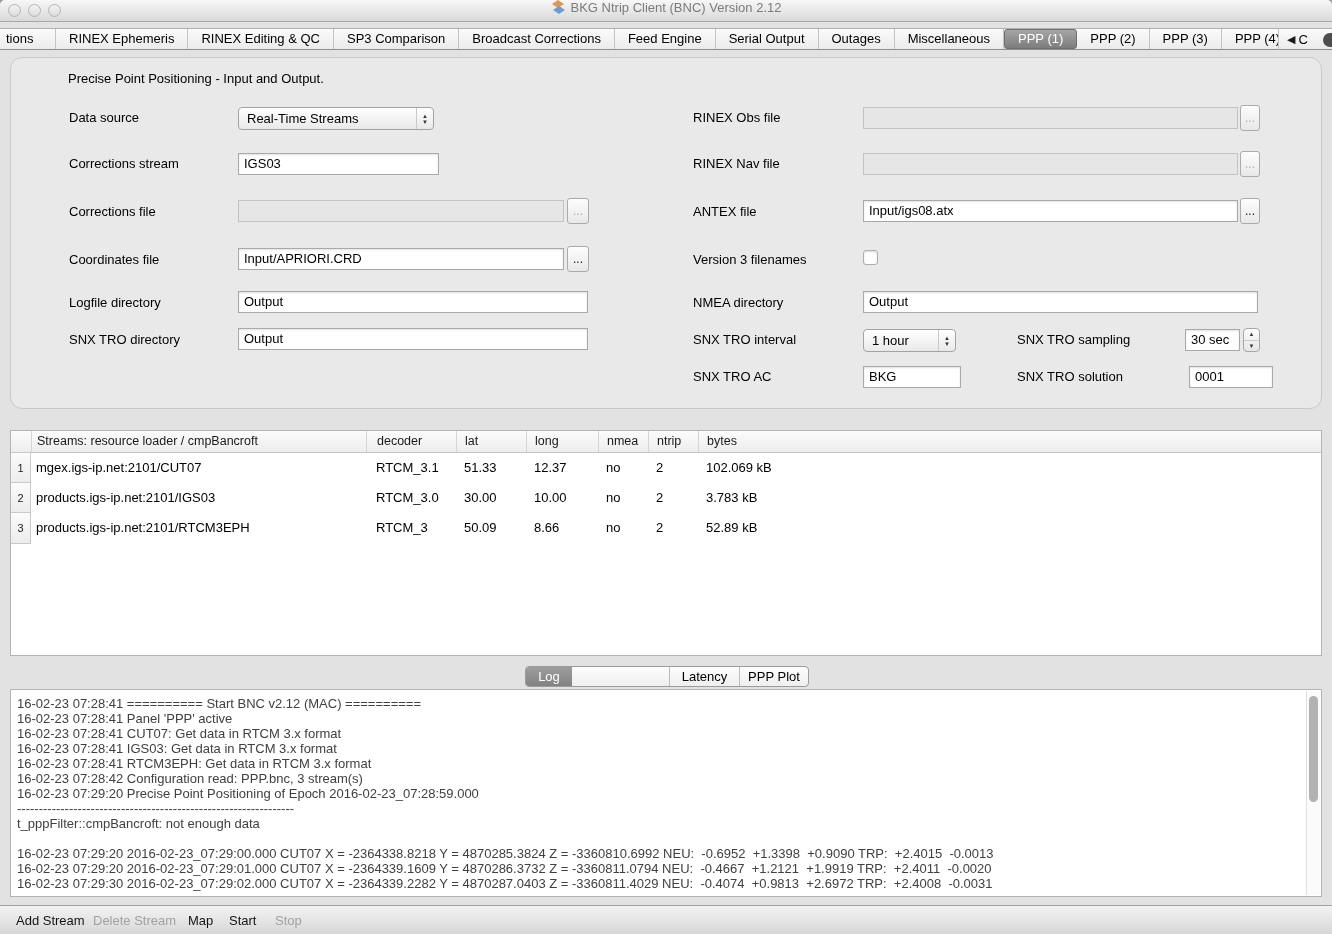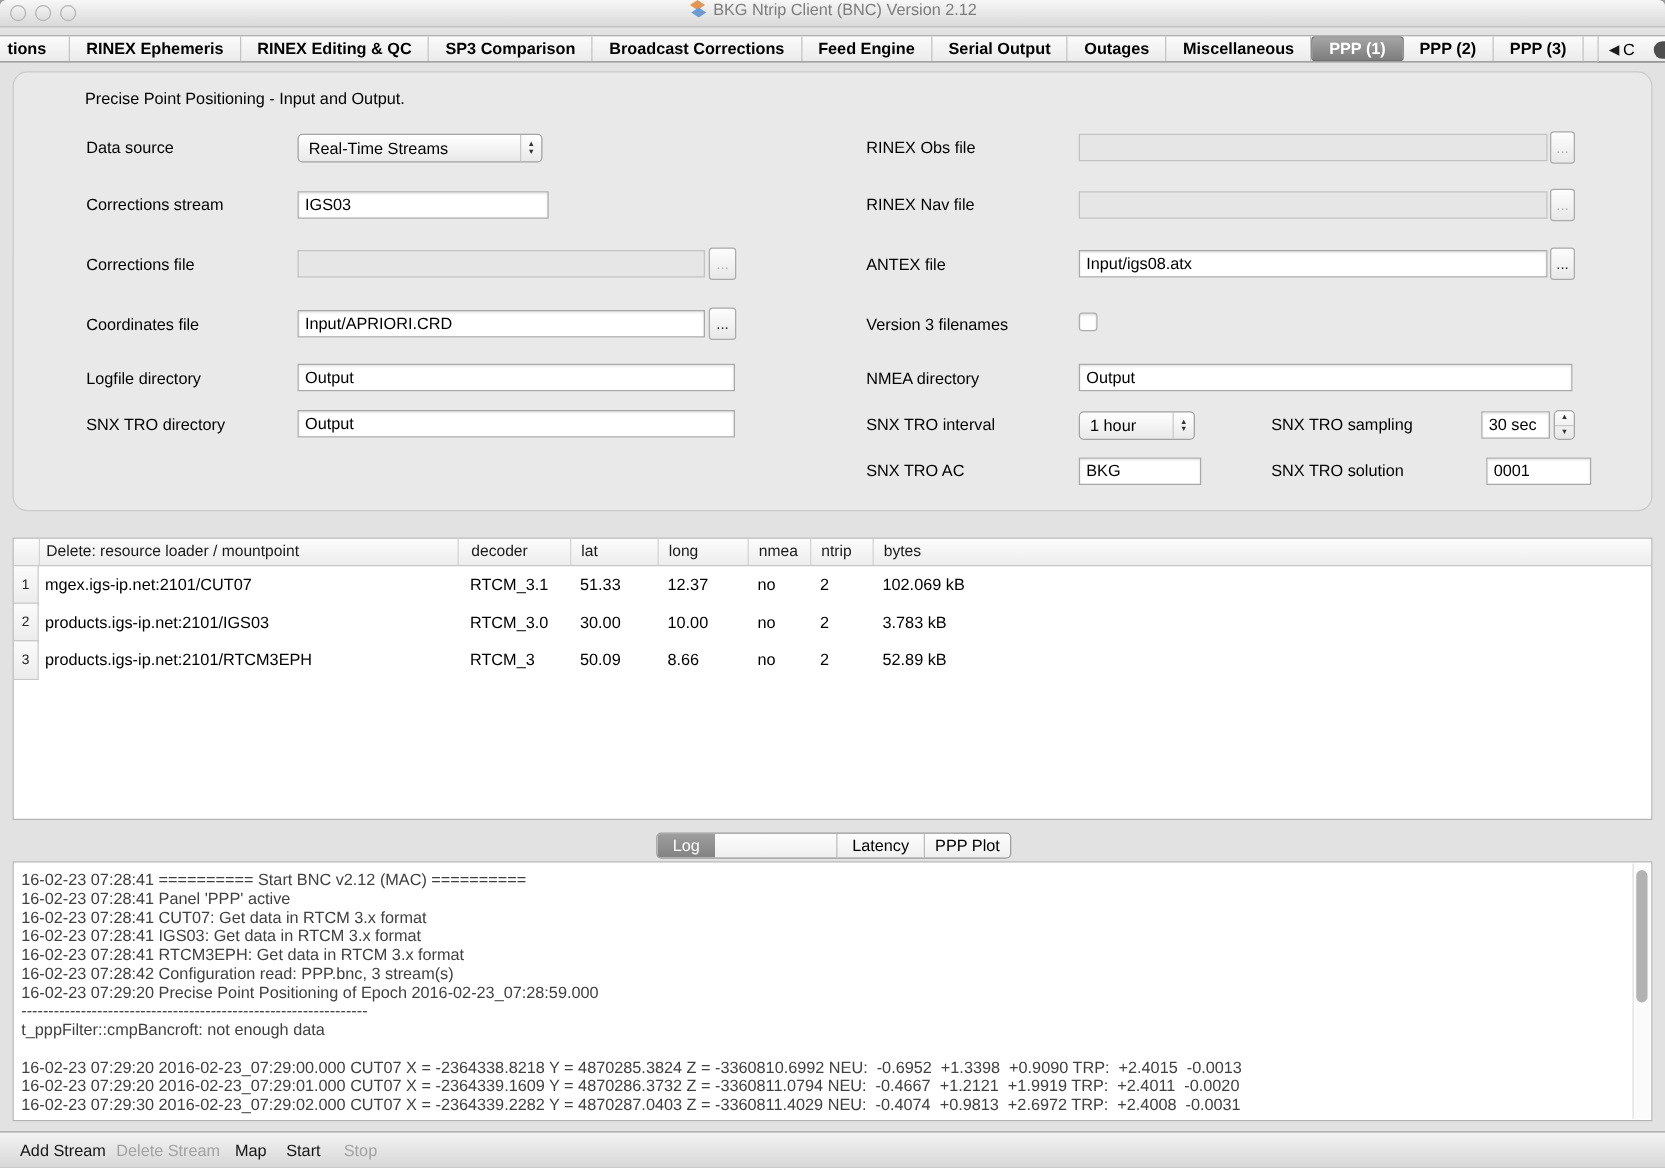--- a/index.html
+++ b/index.html
@@ -15,21 +15,21 @@
     background:linear-gradient(#f3f3f3,#dcdcdc); border:1px solid #b4b4b4; }
   .title-wrap { position:absolute; top:0; left:0; right:0; height:22px;
     display:flex; justify-content:center; gap:5px; }
   .title-text { font-size:13px; color:#7c7c7c; }
 
   
   .tabstrip { position:absolute; left:0; top:28px; width:1332px; height:22px;
     display:flex; overflow:hidden; background:linear-gradient(#fbfbfb,#ebebeb);
     border-top:1px solid #b0b0b0; border-bottom:1px solid #8f8f8f; }
   .wtab { flex:none; padding:0 13px; line-height:20px; font-size:13px; color:#000;
-    border-right:1px solid #c4c4c4; white-space:nowrap;font-weight:bold; }
+    border-right:1px solid #c4c4c4; white-space:nowrap; }
   .wtab.first { width:56px; padding:0 14px 0 6px; }
   .wtab.sel { background:linear-gradient(#a5a5a5,#7d7d7d); color:#fff; border-radius:3px;
     border:1px solid #6f6f6f; line-height:18px; }
   .taboverflow { position:absolute; right:0; top:28px; width:54px; height:22px;
     background:linear-gradient(#fbfbfb,#ebebeb); border-top:1px solid #b0b0b0;
     border-bottom:1px solid #8f8f8f; border-left:1px solid #c4c4c4;
     display:flex; align-items:center; gap:3px; padding-left:8px; overflow:hidden; }
   .scroll-left { font-size:11px; color:#1a1a1a; }
   .partial-tab { font-size:13px; color:#000; }
   .partial-pill { position:absolute; right:-7px; top:4px; width:16px; height:14px;
@@ -217,21 +217,21 @@
 
     <div class="lbl" style="left:682px; top:311px">SNX TRO AC</div>
     <div class="inp" style="left:852px; top:308px; width:98px">BKG</div>
     <div class="lbl" style="left:1006px; top:311px">SNX TRO solution</div>
     <div class="inp" style="left:1178px; top:308px; width:84px">0001</div>
   </div>
 
   <div class="table">
     <div class="thead">
       <div class="hc corner"></div>
-      <div class="hc mount">Delete:   resource loader / mountpoint</div>
+      <div class="hc mount">Streams:   resource loader / cmpBancroft</div>
       <div class="hc dec">decoder</div>
       <div class="hc">lat</div>
       <div class="hc">long</div>
       <div class="hc">nmea</div>
       <div class="hc">ntrip</div>
       <div class="hc">bytes</div>
     </div>
     <div class="tbody">
         <div class="trow">
           <div class="num">1</div>

